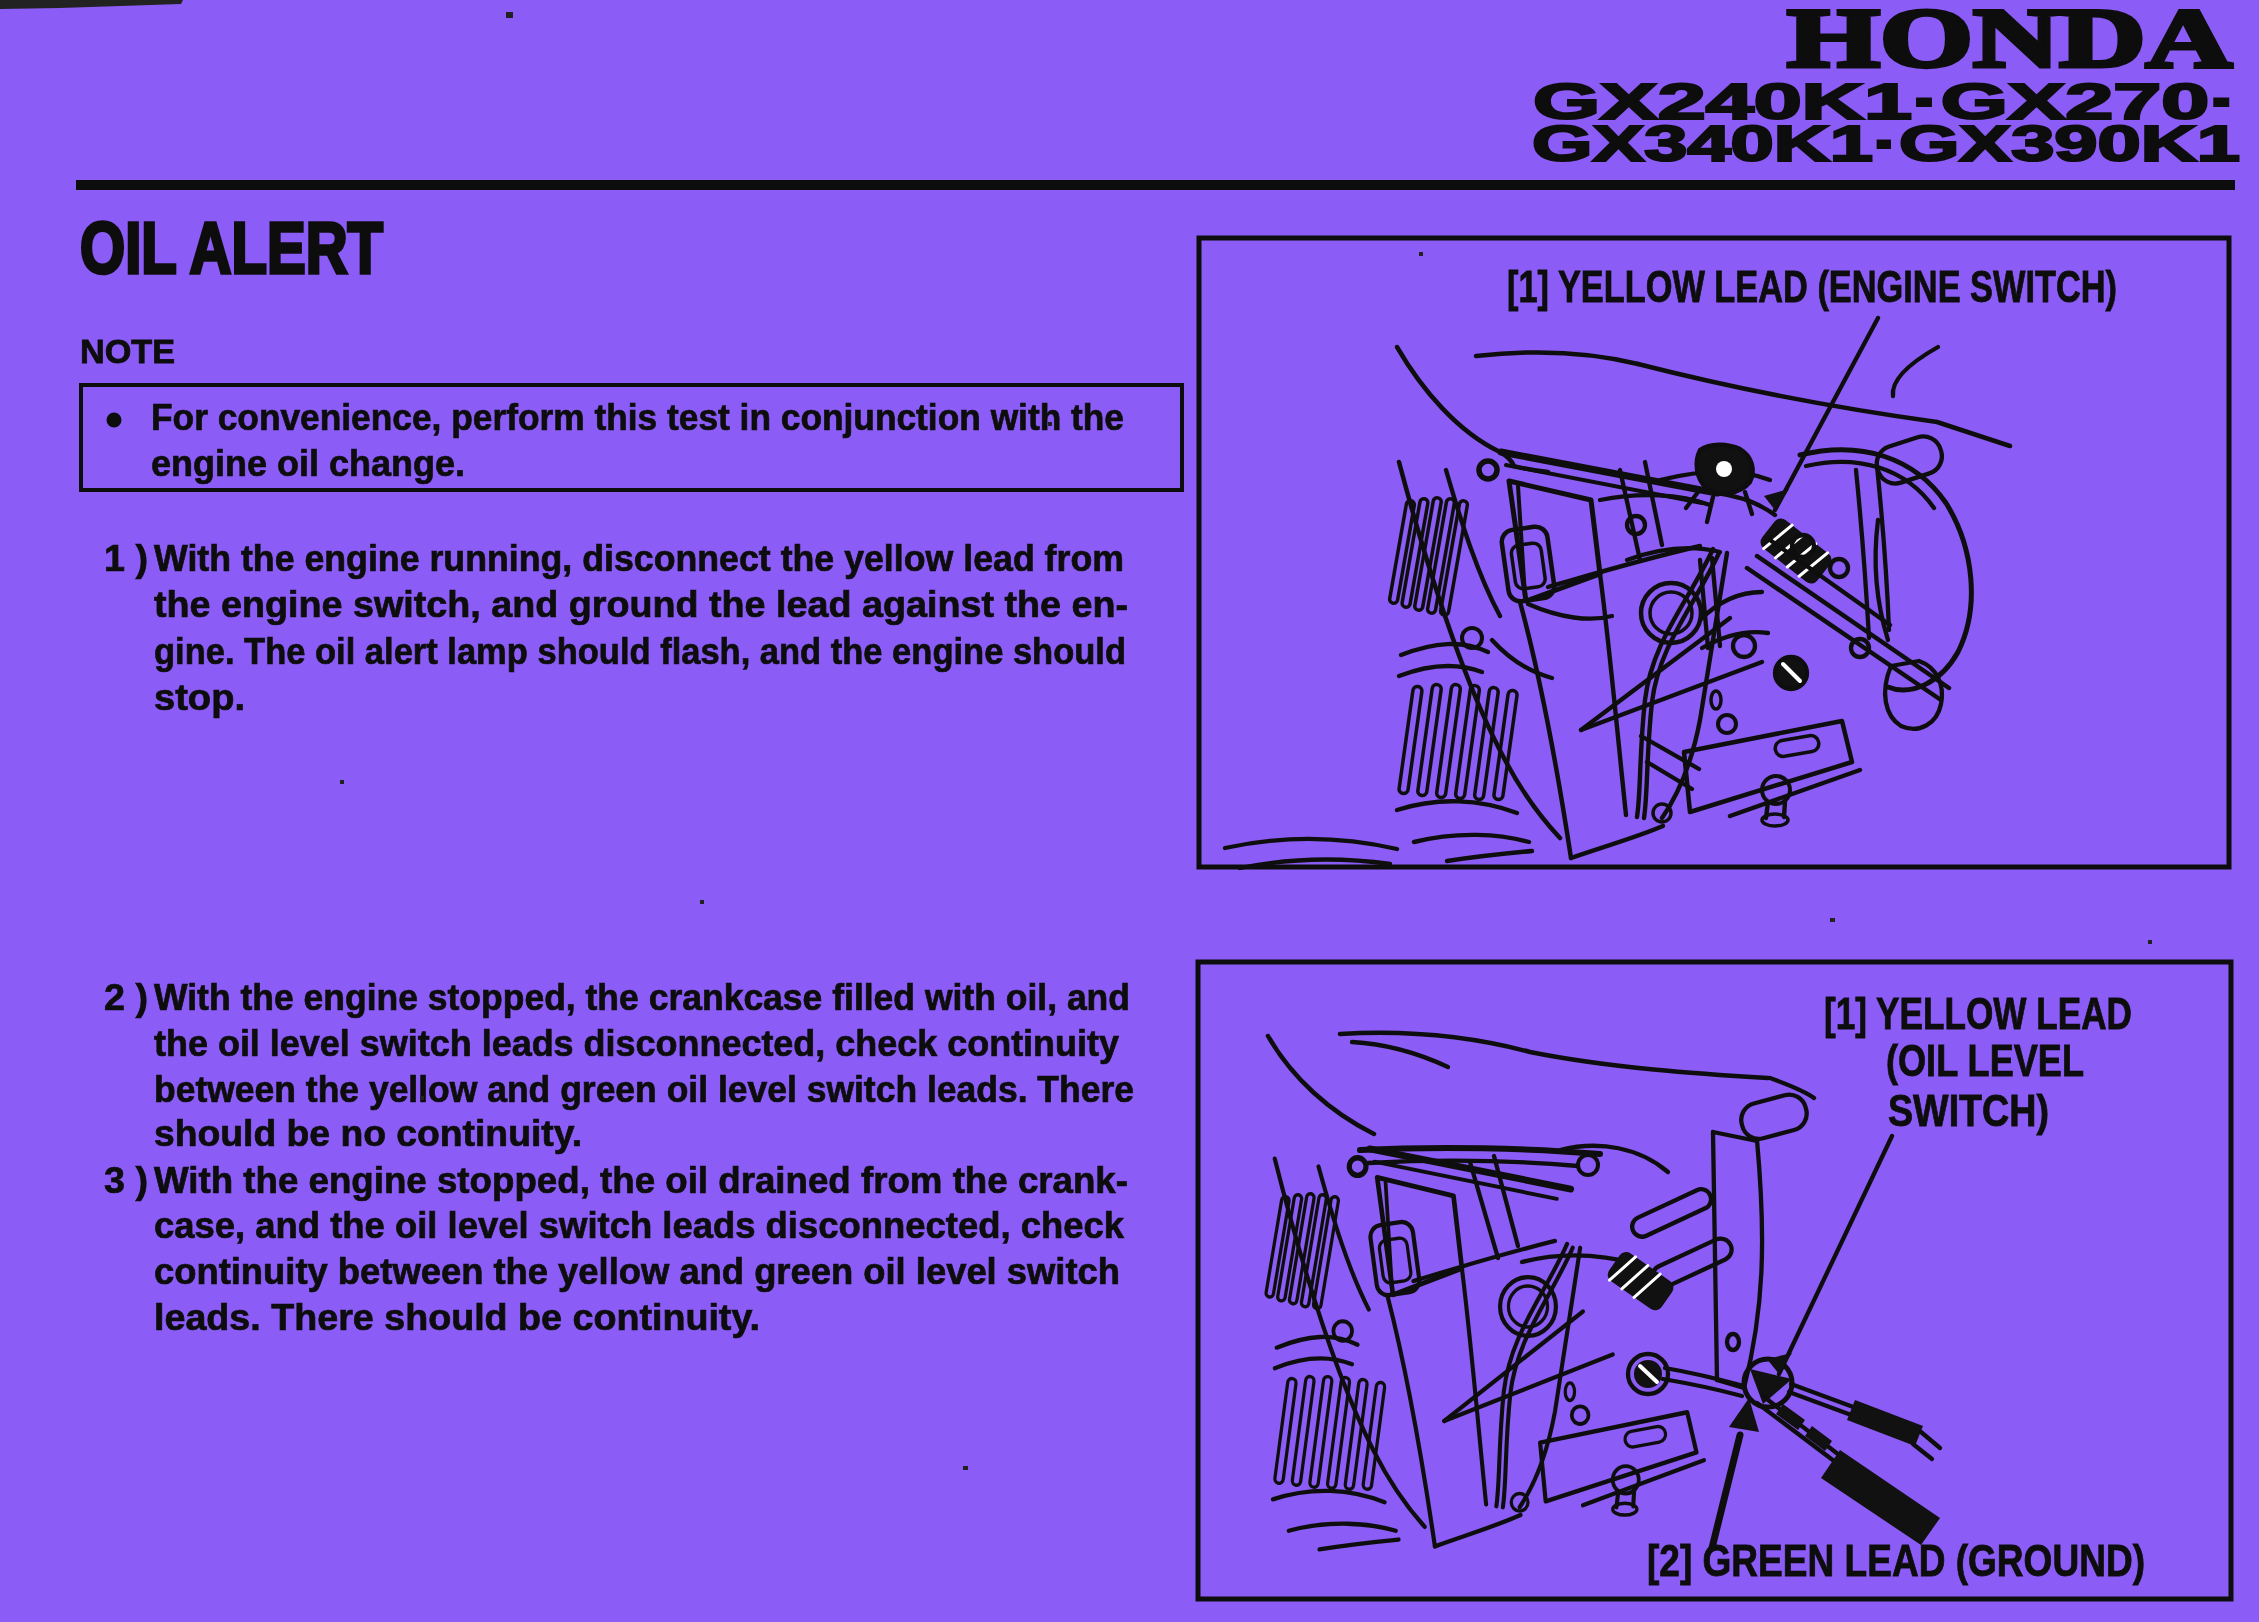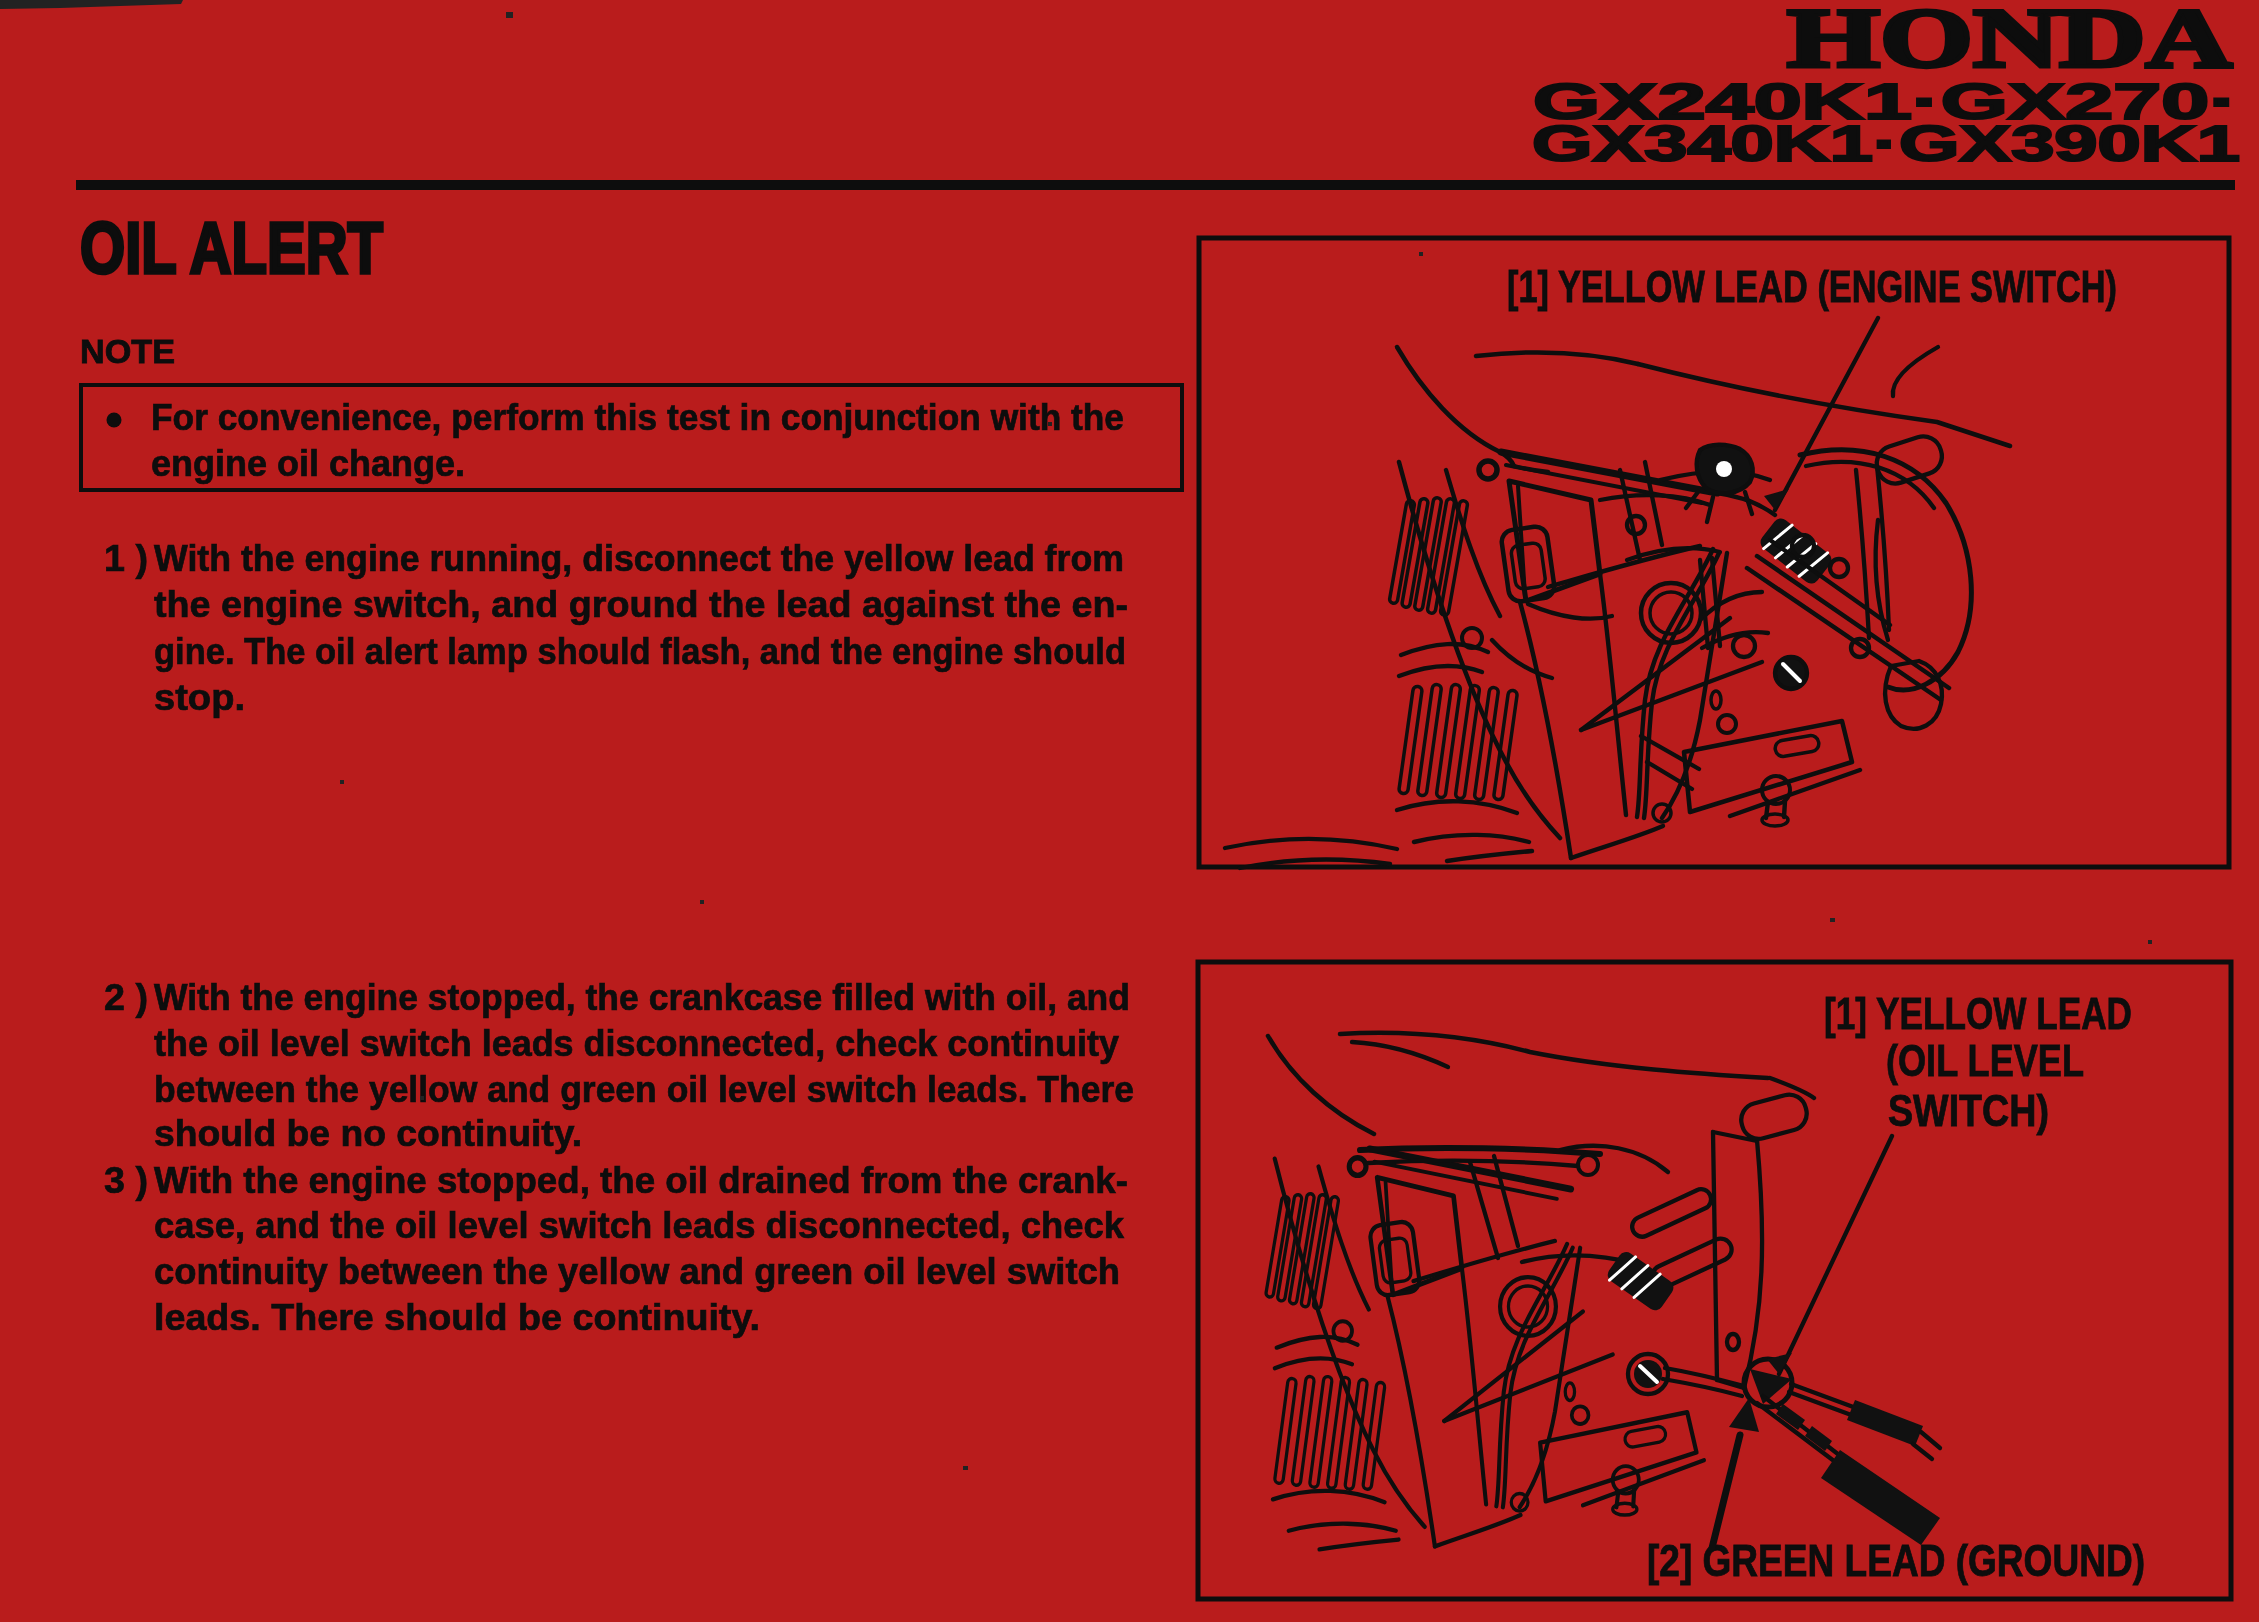--- a/index.html
+++ b/index.html
@@ -1,16 +1,16 @@
 <!DOCTYPE html>
 <html><head>
 <meta charset="utf-8">
 <style>
   html,body{margin:0;padding:0;background:#fff;}
-  #page{position:relative;width:2259px;height:1622px;background:#b91c1c;overflow:hidden;text-decoration:underline;}
+  #page{position:relative;width:2259px;height:1622px;background:#8b5cf6;overflow:hidden;text-decoration:underline;}
   svg{position:absolute;left:0;top:0;}
   text{font-family:"Liberation Sans",sans-serif;font-weight:bold;fill:#0d0d0d;}
   .serif{font-family:"Liberation Serif",serif;}
 </style>
 </head>
 <body>
 <div id="page">
 <svg width="2259" height="1622" viewBox="0 0 2259 1622">
 
   <text class="serif" x="1787" y="67" font-size="84" textLength="445" lengthAdjust="spacingAndGlyphs" stroke="#0d0d0d" stroke-width="4">HONDA</text>

